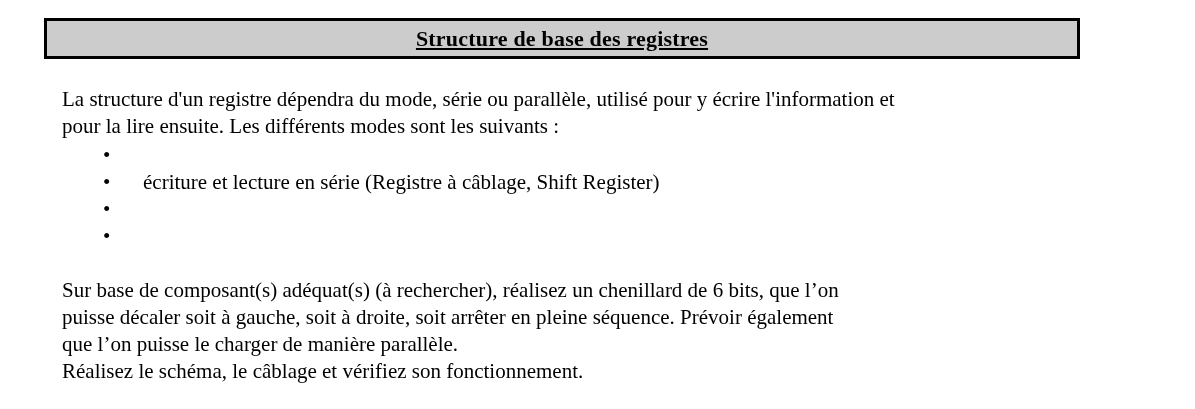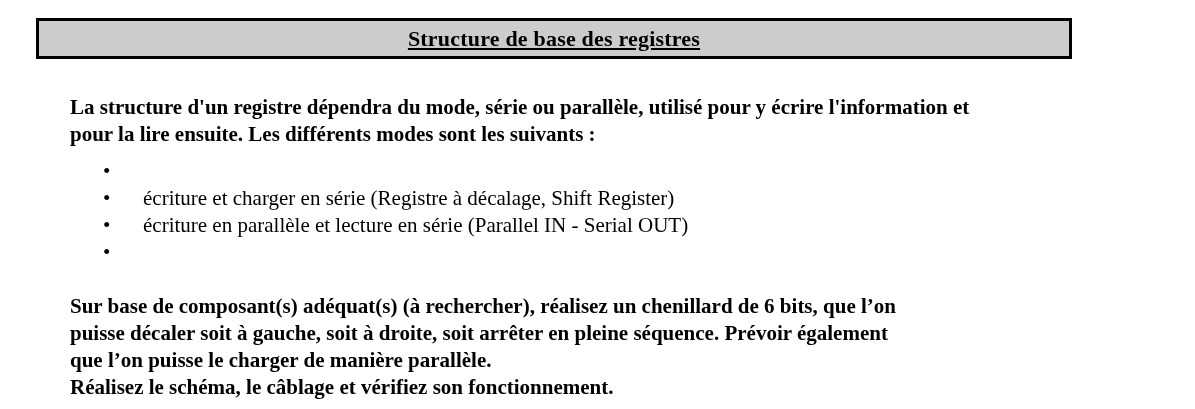--- a/index.html
+++ b/index.html
@@ -10,21 +10,21 @@
   body {
     position: relative;
     width: 1195px;
     height: 409px;
     font-family: "Liberation Serif", serif;
     color: #000000;
     overflow: hidden;
   }
   .title-box {
     position: absolute;
-    left: 36px;
+    left: 44px;
     top: 18px;
     width: 1036px;
     height: 41px;
     box-sizing: border-box;
     border: 3px solid #000000;
     background: #cccccc;
     display: flex;
     align-items: center;
     justify-content: center;
     text-align: center;
@@ -37,23 +37,22 @@
   }
   .content {
     position: absolute;
     left: 60px;
     top: 84px;
     width: 1095px;
     font-size: 21px;
     line-height: 27px;
   }
   .para {
-    margin: 10px;
+    margin: 2px;
     white-space: pre-line;
-    font-weight: bold;
   }
   ul.modes {
     margin: 0;
     padding: 0;
     list-style: none;
   }
   ul.modes li {
     display: flex;
     line-height: 27px;
   }
@@ -80,25 +79,24 @@
 
     <p class="para intro">La structure d'un registre dépendra du mode, série ou parallèle, utilisé pour y écrire l'information et
 pour la lire ensuite. Les différents modes sont les suivants :</p>
 
     <ul class="modes">
       <li>
         <span class="bullet">•</span>
       </li>
       <li>
         <span class="bullet">•</span>
-        <span>écriture et charger en série (Registre à décalage, Shift Register)</span>
+        <span>écriture et lecture en série (Registre à câblage, Shift Register)</span>
       </li>
       <li>
         <span class="bullet">•</span>
-        <span>écriture en parallèle et lecture en série (Parallel IN - Serial OUT)</span>
       </li>
       <li>
         <span class="bullet">•</span>
       </li>
     </ul>
 
     <p class="para exercise">Sur base de composant(s) adéquat(s) (à rechercher), réalisez un chenillard de 6 bits, que l’on
 puisse décaler soit à gauche, soit à droite, soit arrêter en pleine séquence. Prévoir également
 que l’on puisse le charger de manière parallèle.
 Réalisez le schéma, le câblage et vérifiez son fonctionnement.</p>

